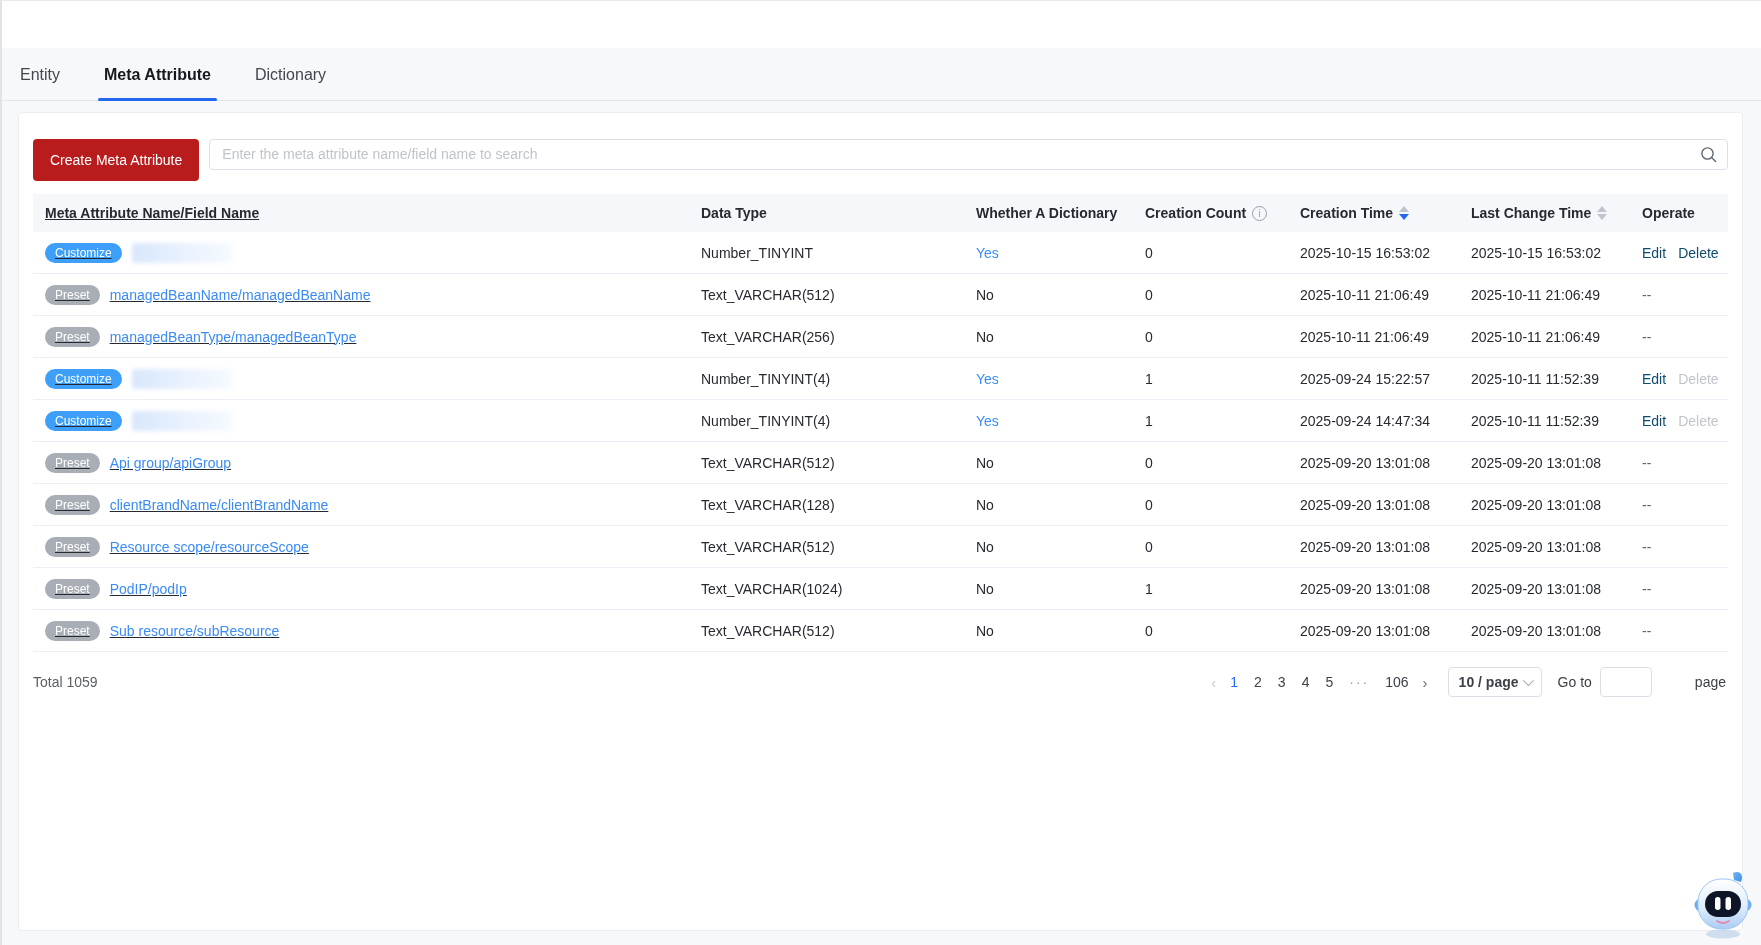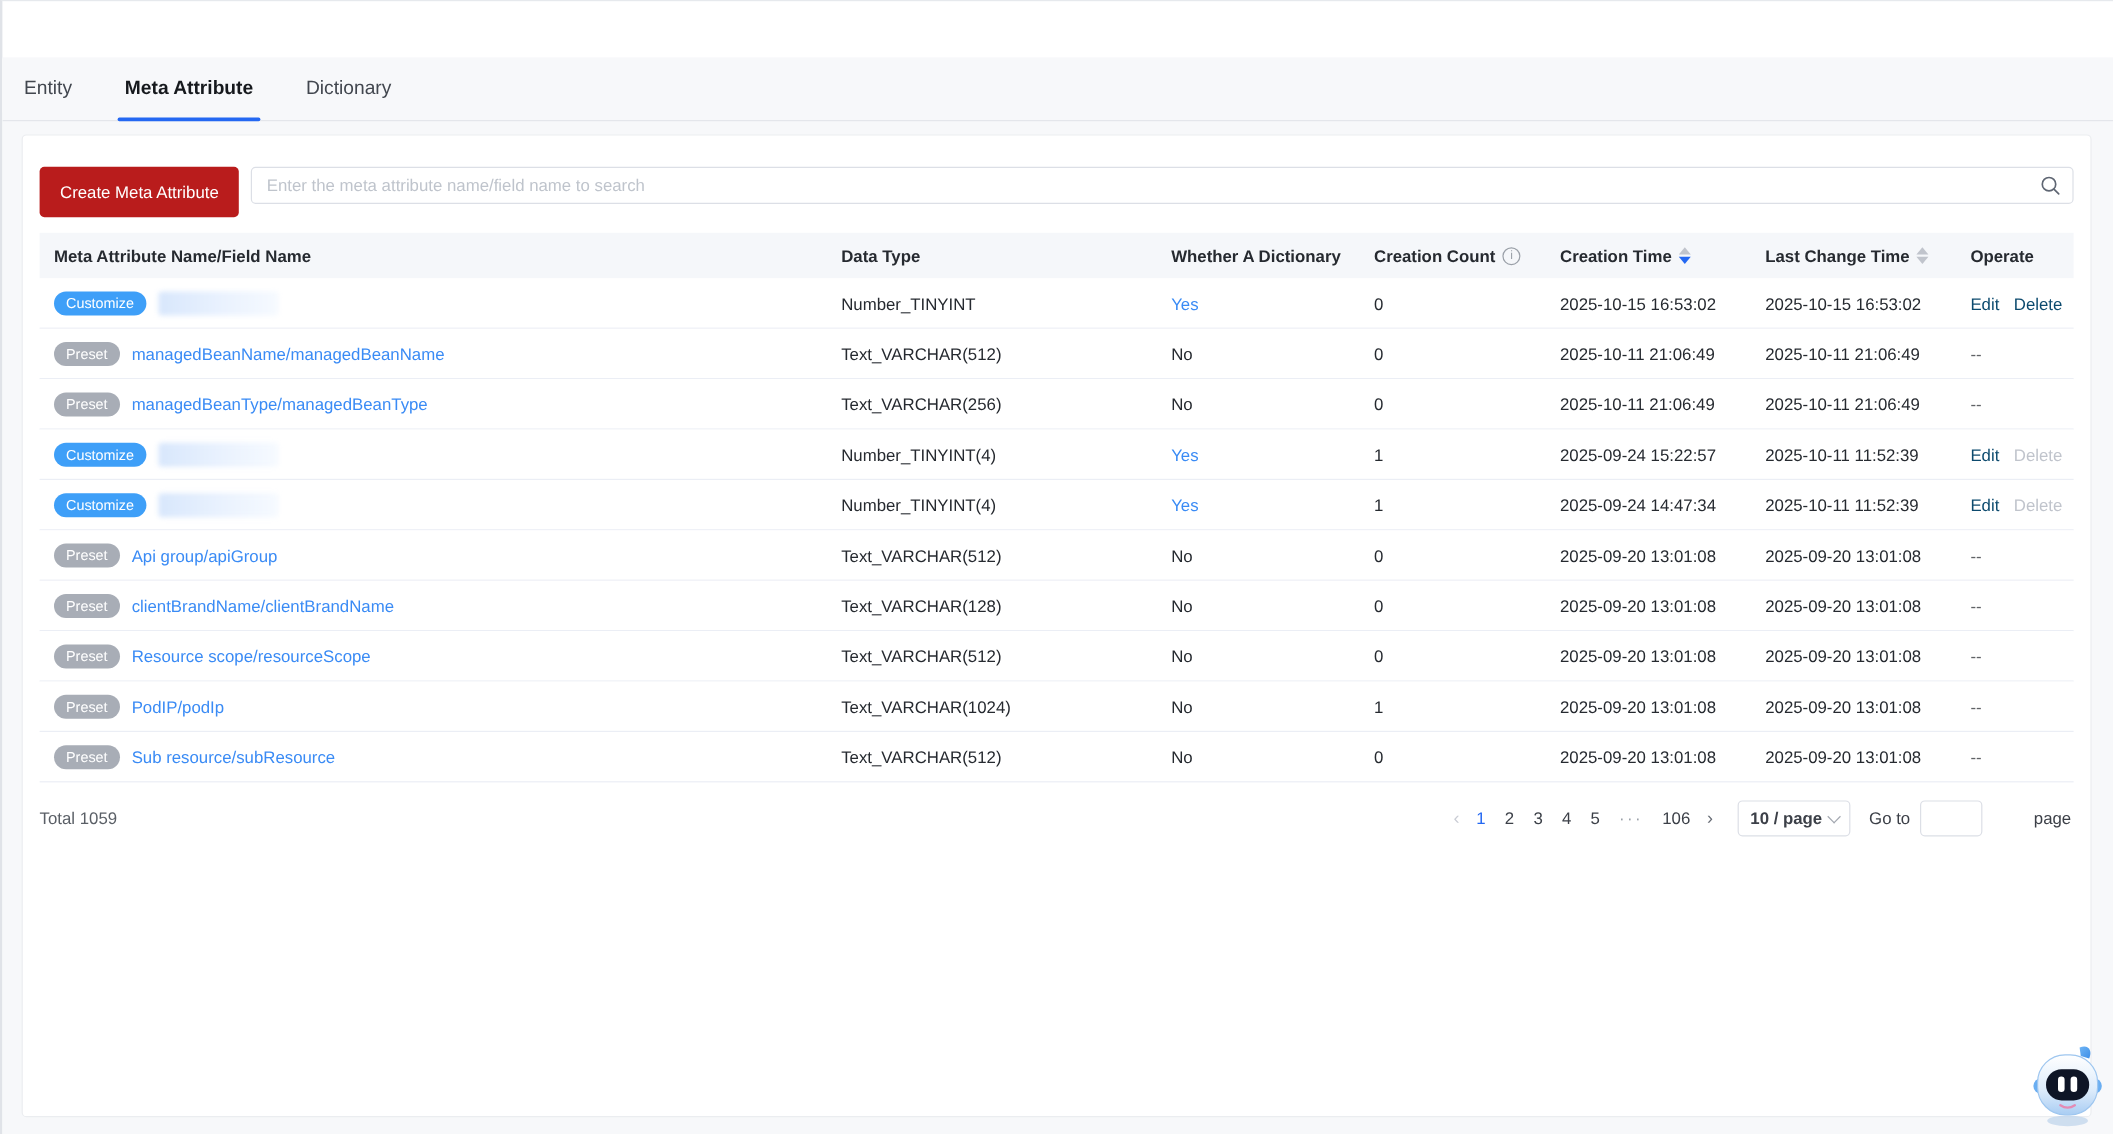--- a/index.html
+++ b/index.html
@@ -11,21 +11,21 @@
   .breadcrumb-bar { height:46px; background:#fff; display:flex; align-items:flex-start;
     padding-left:37px; border-bottom:1px solid #eceef1; font-size:14px;margin-top:48px; }
   .crumb-root { color:#8f959e; }
   .crumb-sep { color:#c0c4cc; margin:0 8px; }
   .crumb-current { color:#1f2329; font-weight:700; }
 
   
   .page-lower { position:absolute; top:47px; left:0; right:0; bottom:0; background:#f7f8fa; }
 
   
-  .tabs { height:53px; display:flex; align-items:center; padding-left:18px;
+  .tabs { height:53px; display:flex; padding-left:18px;
     border-bottom:1px solid #e4e6eb; background:#f7f8fa; }
   .tab { font-size:16px; color:#42474f; margin-right:44px; position:relative;
     height:53px; display:flex; align-items:center; cursor:pointer; }
   .tab.active { color:#16191d; font-weight:700; }
   .tab.active::after { content:""; position:absolute; left:-6px; right:-6px; bottom:0;
     height:3px; background:#2468f2; border-radius:2px; }
 
   
   .card { position:absolute; left:16px; top:64px; width:1725px; height:819px;
     background:#fff; border:1px solid #ebedf0; border-radius:4px; padding:14px 14px 0 14px; }
@@ -39,21 +39,21 @@
     font-size:14px; padding:0 36px 0 12px; color:#333; outline:none; }
   .search-input::placeholder { color:#bfc4cc; }
   .search-icon { position:absolute; right:11px; top:7px; width:17px; height:17px; }
 
   
   .table { margin-top:13px; }
   .tr { display:grid; grid-template-columns:668px 275px 169px 155px 171px 171px 1fr;
     align-items:center; }
   .thead { background:#f5f7fa; height:38px; font-weight:700; font-size:14px; color:#23272e; }
   .td { padding-left:0; font-size:14px; color:#262a30; display:flex; align-items:center; }
-  .td.first { padding-left:12px; }
+  .td.first { padding-left:12px;text-decoration:underline; }
   .tbody .tr { height:42px; border-bottom:1px solid #ebeef5; background:#fff; }
 
   .badge { height:20px; line-height:20px; padding:0 10px; border-radius:10px;
     font-size:12px; color:#fff; display:inline-block; }
   .badge.customize { background:#3e9ff8; }
   .badge.preset { background:#a8adb6; }
   .name-link { color:#3a8bf5; margin-left:10px; text-decoration:none; cursor:pointer; }
   .redacted { display:inline-block; width:100px; height:20px; margin-left:10px; border-radius:3px;
     background:linear-gradient(90deg,#d8e7fc 0%,#eaf2fe 55%,#f6faff 100%); filter:blur(2px); }
   .dict-val.link { color:#3a8bf5; cursor:pointer; }

